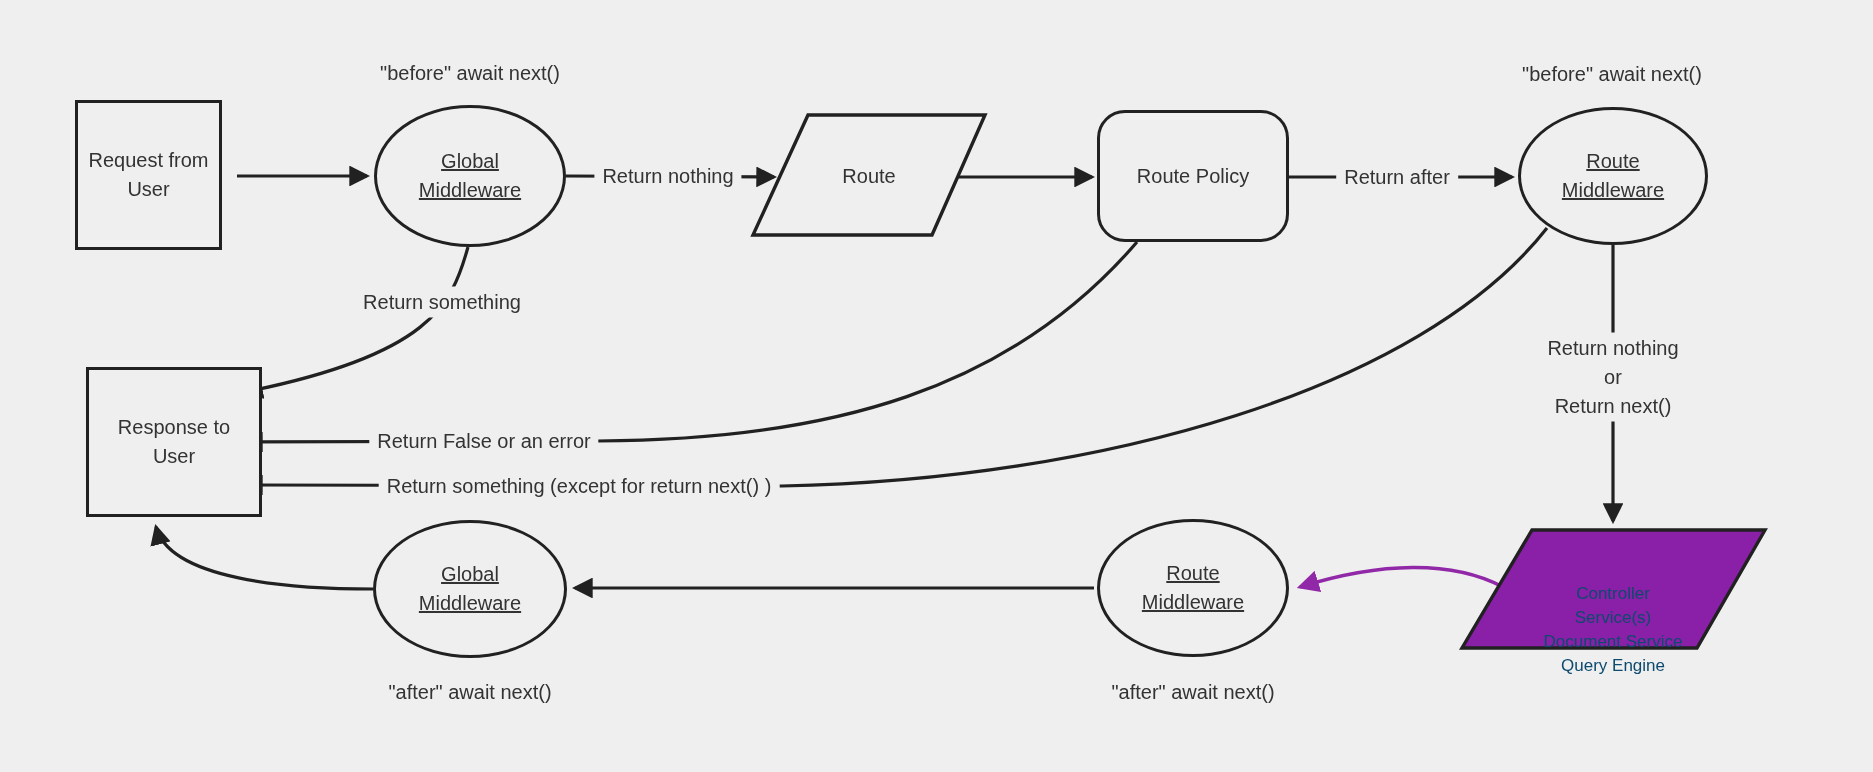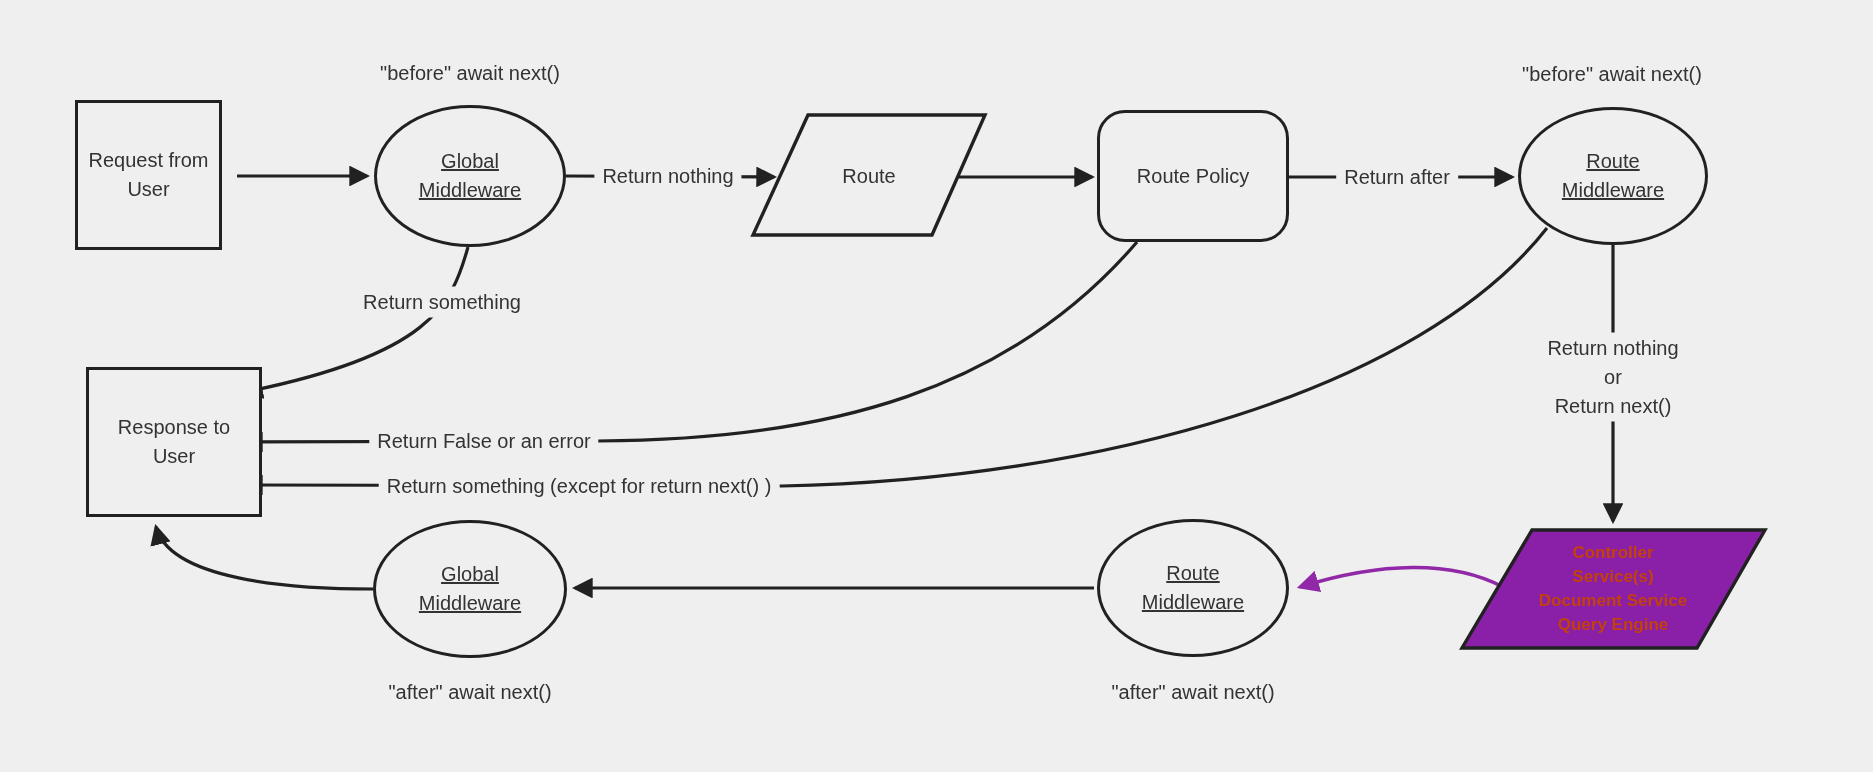--- a/index.html
+++ b/index.html
@@ -67,24 +67,25 @@
     position: absolute;
     z-index: 3;
     transform: translate(-50%, -50%);
     text-align: center;
     white-space: pre-line;
     font-size: 20px;
     line-height: 29px;
     color: #333333;
   }
   .poly-label.controller-label {
-    color: #c2410c;
-    font-weight: bold;
+    color: #0c4a6e;
+    font-weight: normal;
     font-size: 17px;
     line-height: 24px;
+    margin-top: 41px;
   }
 </style>
 </head>
 <body>
 
 <div class="stage">
 
   <svg class="edges" width="1873" height="772" viewBox="0 0 1873 772">
     <defs>
       <marker id="arrow" viewBox="0 0 10 10" refX="8.5" refY="5" markerWidth="6.5" markerHeight="6.5" orient="auto">

